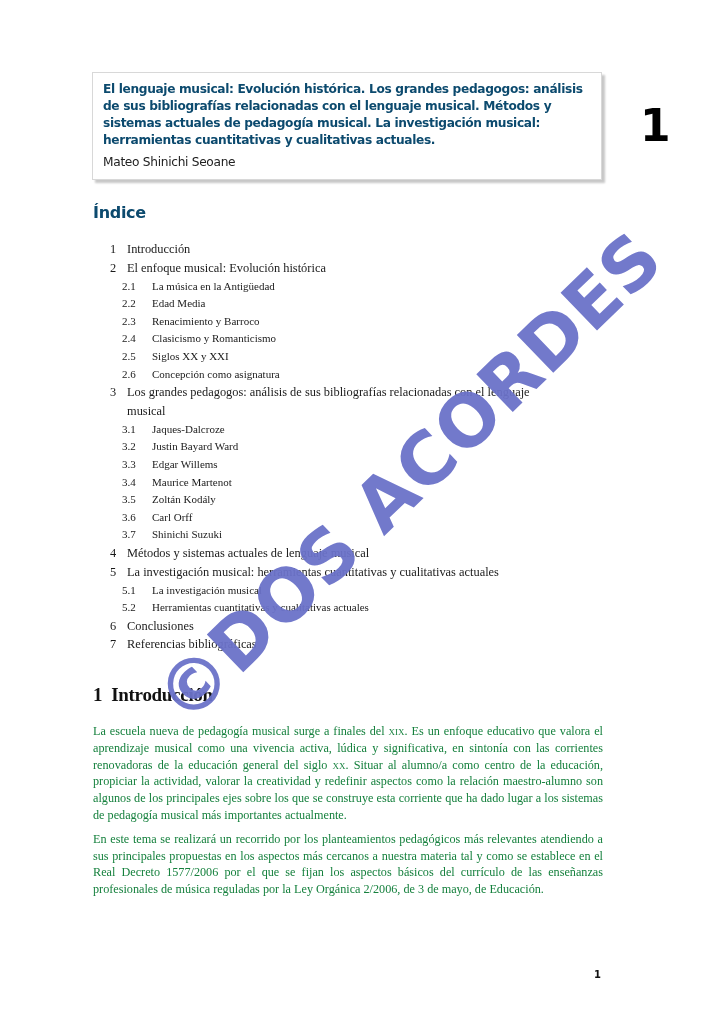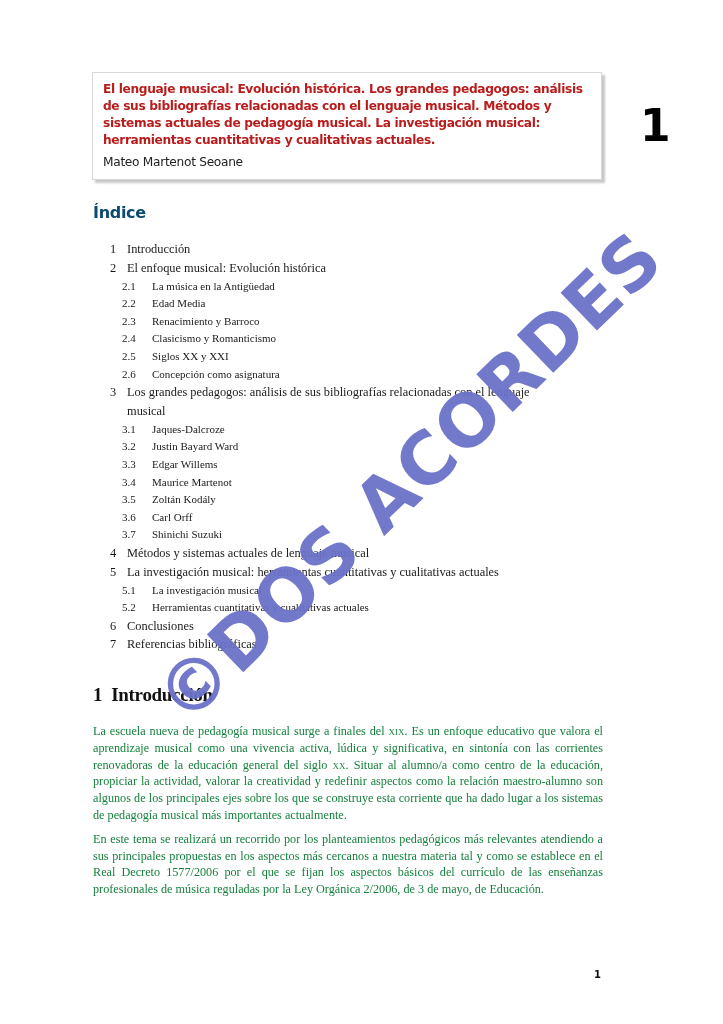--- a/index.html
+++ b/index.html
@@ -8,21 +8,21 @@
       font-family: "Liberation Serif", "DejaVu Serif", serif; color: #1a1a1a;
     }
     .title-box {
       position: absolute; left: 92px; top: 72px; width: 510px; height: 108px;
       border: 1px solid #d8d8d8; background: #fff;
       box-shadow: 3px 3px 2px rgba(0,0,0,0.22);
       padding: 8px 10px 0 10px; box-sizing: border-box;
     }
     .title-box .title {
       font-family: "DejaVu Sans", "Liberation Sans", sans-serif;
-      font-weight: bold; font-size: 12.2px; line-height: 17px; color: #b91c1c;
+      font-weight: bold; font-size: 12.2px; line-height: 17px; color: #0c4a6e;
       letter-spacing: -0.35px; margin: 0;
     }
     .title-box .author {
       font-family: "DejaVu Sans", "Liberation Sans", sans-serif;
       font-size: 12.2px; color: #222; margin-top: 6px; letter-spacing: -0.3px;
     }
     .chapter-num {
       position: absolute; left: 640px; top: 100px;
       font-family: "DejaVu Sans", "Liberation Sans", sans-serif;
       font-weight: bold; font-size: 44px; line-height: 52px; color: #000;
@@ -62,21 +62,21 @@
       font-weight: bold; font-size: 72px; line-height: 80px;
       color: #6b72c9; opacity: 0.95; white-space: nowrap; text-align: center;
       pointer-events: none; letter-spacing: 1px;
     }
   </style>
 </head>
 <body>
 
 <div class="title-box">
   <p class="title">El lenguaje musical: Evolución histórica. Los grandes pedagogos: análisis de sus bibliografías relacionadas con el lenguaje musical. Métodos y sistemas actuales de pedagogía musical. La investigación musical: herramientas cuantitativas y cualitativas actuales.</p>
-  <div class="author">Mateo Martenot Seoane</div>
+  <div class="author">Mateo Shinichi Seoane</div>
 </div>
 
 <div class="chapter-num">1</div>
 
 <div class="indice-title">Índice</div>
 
 <div class="toc">
 
   <div class="toc-item">
     <span class="num">1</span>

